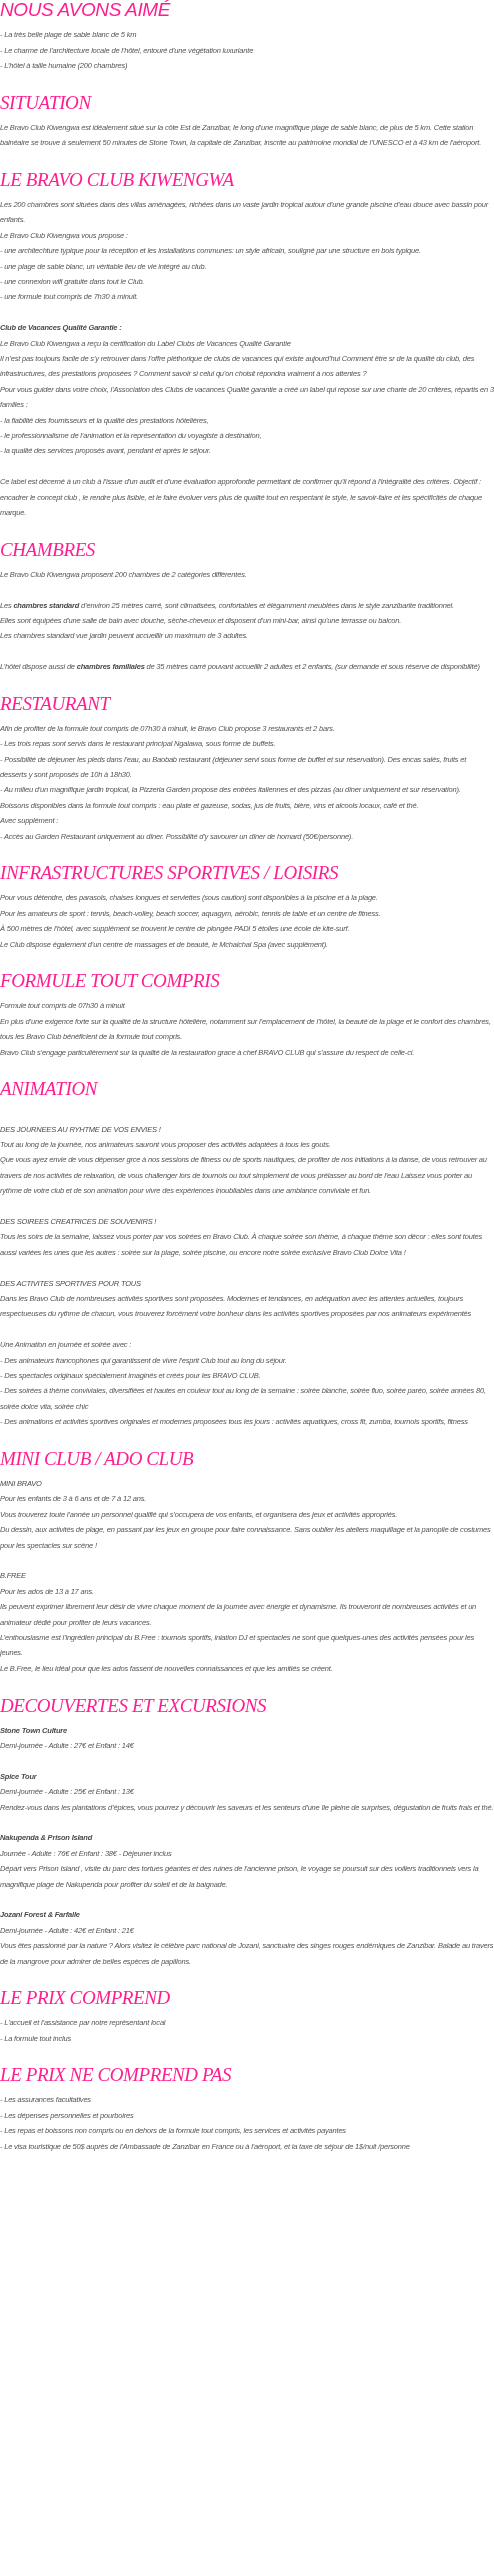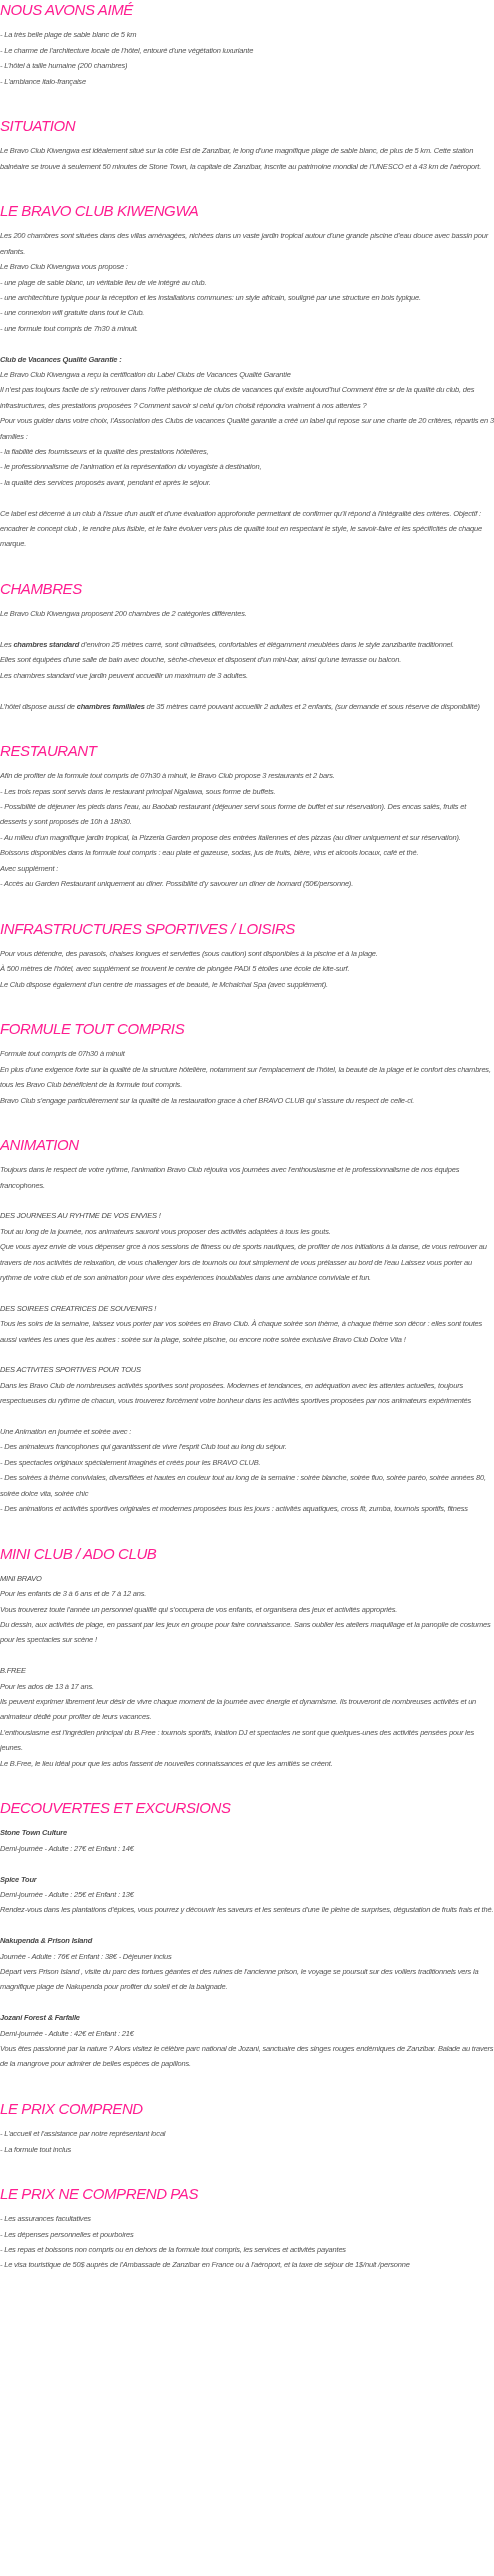--- a/index.html
+++ b/index.html
@@ -7,28 +7,28 @@
       width: 494px;
       font-family: "Liberation Sans", sans-serif;
       color: #555555;
     }
     .page { padding: 0 0 3.9px 0; }
     .section { margin: 0; }
     .section-title {
       color: #ff1e91;
       font-style: italic;
       font-weight: normal;
-      font-size: 15px;
+      font-size: 19px;
       letter-spacing: -0.4px;
       line-height: 17px;
       margin: 0 0 9px 0;
       padding-top: 1.3px;
       text-transform: uppercase;
     }
-    .section + .section .section-title { margin-top: 27px; }
+    .section + .section .section-title { margin-top: 19px; font-family: Liberation Serif, serif; }
     .line {
       font-style: italic;
       font-size: 7.5px;
       letter-spacing: -0.2px;
       line-height: 15.4px;
       margin: 0;
       white-space: normal;
     }
     .gap { height: 15.4px; }
     .bold { font-weight: bold; font-style: italic; color: #4a4a4a; }
@@ -37,34 +37,33 @@
 </head>
 <body>
 
 <div class="page">
 
   <section class="section">
     <h2 class="section-title">NOUS AVONS AIMÉ</h2>
     <p class="line">- La très belle plage de sable blanc de 5 km</p>
     <p class="line">- Le charme de l’architecture locale de l’hôtel, entouré d'une végétation luxuriante</p>
     <p class="line">- L’hôtel à taille humaine (200 chambres)</p>
-    <p class="line">- L'ambiance italo-française</p>
   </section>
 
   <section class="section">
     <h2 class="section-title">SITUATION</h2>
     <p class="line">Le Bravo Club Kiwengwa est idéalement situé sur la côte Est de Zanzibar, le long d’une magnifique plage de sable blanc, de plus de 5 km. Cette station balnéaire se trouve à seulement 50 minutes de Stone Town, la capitale de Zanzibar, inscrite au patrimoine mondial de l’UNESCO et à 43 km de l’aéroport.</p>
   </section>
 
   <section class="section">
     <h2 class="section-title">LE BRAVO CLUB KIWENGWA</h2>
     <p class="line">Les 200 chambres sont situées dans des villas aménagées, nichées dans un vaste jardin tropical autour d’une grande piscine d’eau douce avec bassin pour enfants.</p>
     <p class="line">Le Bravo Club Kiwengwa vous propose :</p>
+    <p class="line">- une architechture typique pour la réception et les installations communes: un style africain, souligné par une structure en bois typique.</p>
     <p class="line">- une plage de sable blanc, un véritable lieu de vie intégré au club.</p>
-    <p class="line">- une architechture typique pour la réception et les installations communes: un style africain, souligné par une structure en bois typique.</p>
     <p class="line">- une connexion wifi gratuite dans tout le Club.</p>
     <p class="line">- une formule tout compris de 7h30 à minuit.</p>
     <div class="gap"></div>
     <p class="line bold">Club de Vacances Qualité Garantie :</p>
     <p class="line">Le Bravo Club Kiwengwa a reçu la certification du Label Clubs de Vacances Qualité Garantie</p>
     <p class="line">Il n’est pas toujours facile de s’y retrouver dans l’offre pléthorique de clubs de vacances qui existe aujourd’hui Comment être sr de la qualité du club, des infrastructures, des prestations proposées ? Comment savoir si celui qu’on choisit répondra vraiment à nos attentes ?</p>
     <p class="line">Pour vous guider dans votre choix, l’Association des Clubs de vacances Qualité garantie a créé un label qui repose sur une charte de 20 critères, répartis en 3 familles :</p>
     <p class="line">- la fiabilité des fournisseurs et la qualité des prestations hôtelières,</p>
     <p class="line">- le professionnalisme de l’animation et la représentation du voyagiste à destination,</p>
     <p class="line">- la qualité des services proposés avant, pendant et après le séjour.</p>
@@ -90,34 +89,34 @@
     <p class="line">- Possibilité de déjeuner les pieds dans l'eau, au Baobab restaurant (déjeuner servi sous forme de buffet et sur réservation). Des encas salés, fruits et desserts y sont proposés de 10h à 18h30.</p>
     <p class="line">- Au milieu d'un magnifique jardin tropical, la Pizzeria Garden propose des entrées italiennes et des pizzas (au dîner uniquement et sur réservation).</p>
     <p class="line">Boissons disponibles dans la formule tout compris : eau plate et gazeuse, sodas, jus de fruits, bière, vins et alcools locaux, café et thé.</p>
     <p class="line">Avec supplément :</p>
     <p class="line">- Accès au Garden Restaurant uniquement au dîner. Possibilité d'y savourer un dîner de homard (50€/personne).</p>
   </section>
 
   <section class="section">
     <h2 class="section-title">INFRASTRUCTURES SPORTIVES / LOISIRS</h2>
     <p class="line">Pour vous détendre, des parasols, chaises longues et serviettes (sous caution) sont disponibles à la piscine et à la plage.</p>
+    <p class="line">Pour les amateurs de sport : tennis, beach-volley, beach soccer, aquagym, aérobic, tennis de table et un centre de fitness.</p>
     <p class="line">À 500 mètres de l’hôtel, avec supplément se trouvent le centre de plongée PADI 5 étoiles une école de kite-surf.</p>
     <p class="line">Le Club dispose également d’un centre de massages et de beauté, le Mchaichai Spa (avec supplément).</p>
   </section>
 
   <section class="section">
     <h2 class="section-title">FORMULE TOUT COMPRIS</h2>
     <p class="line">Formule tout compris de 07h30 à minuit</p>
     <p class="line">En plus d’une exigence forte sur la qualité de la structure hôtelière, notamment sur l’emplacement de l’hôtel, la beauté de la plage et le confort des chambres, tous les Bravo Club bénéficient de la formule tout compris.</p>
     <p class="line">Bravo Club s’engage particulièrement sur la qualité de la restauration grace à chef BRAVO CLUB qui s’assure du respect de celle-ci.</p>
   </section>
 
   <section class="section">
     <h2 class="section-title">ANIMATION</h2>
-    <p class="line">Toujours dans le respect de votre rythme, l’animation Bravo Club réjouira vos journées avec l’enthousiasme et le professionnalisme de nos équipes francophones.</p>
     <div class="gap"></div>
     <p class="line subhead">DES JOURNEES AU RYHTME DE VOS ENVIES !</p>
     <p class="line">Tout au long de la journée, nos animateurs sauront vous proposer des activités adaptées à tous les gouts.</p>
     <p class="line">Que vous ayez envie de vous dépenser grce à nos sessions de fitness ou de sports nautiques, de profiter de nos initiations à la danse, de vous retrouver au travers de nos activités de relaxation, de vous challenger lors de tournois ou tout simplement de vous prélasser au bord de l’eau Laissez vous porter au rythme de votre club et de son animation pour vivre des expériences inoubliables dans une ambiance conviviale et fun.</p>
     <div class="gap"></div>
     <p class="line subhead">DES SOIREES CREATRICES DE SOUVENIRS !</p>
     <p class="line">Tous les soirs de la semaine, laissez vous porter par vos soirées en Bravo Club. À chaque soirée son thème, à chaque thème son décor : elles sont toutes aussi variées les unes que les autres : soirée sur la plage, soirée piscine, ou encore notre soirée exclusive Bravo Club Dolce Vita !</p>
     <div class="gap"></div>
     <p class="line subhead">DES ACTIVITES SPORTIVES POUR TOUS</p>
     <p class="line">Dans les Bravo Club de nombreuses activités sportives sont proposées. Modernes et tendances, en adéquation avec les attentes actuelles, toujours respectueuses du rythme de chacun, vous trouverez forcément votre bonheur dans les activités sportives proposées par nos animateurs expérimentés</p>

